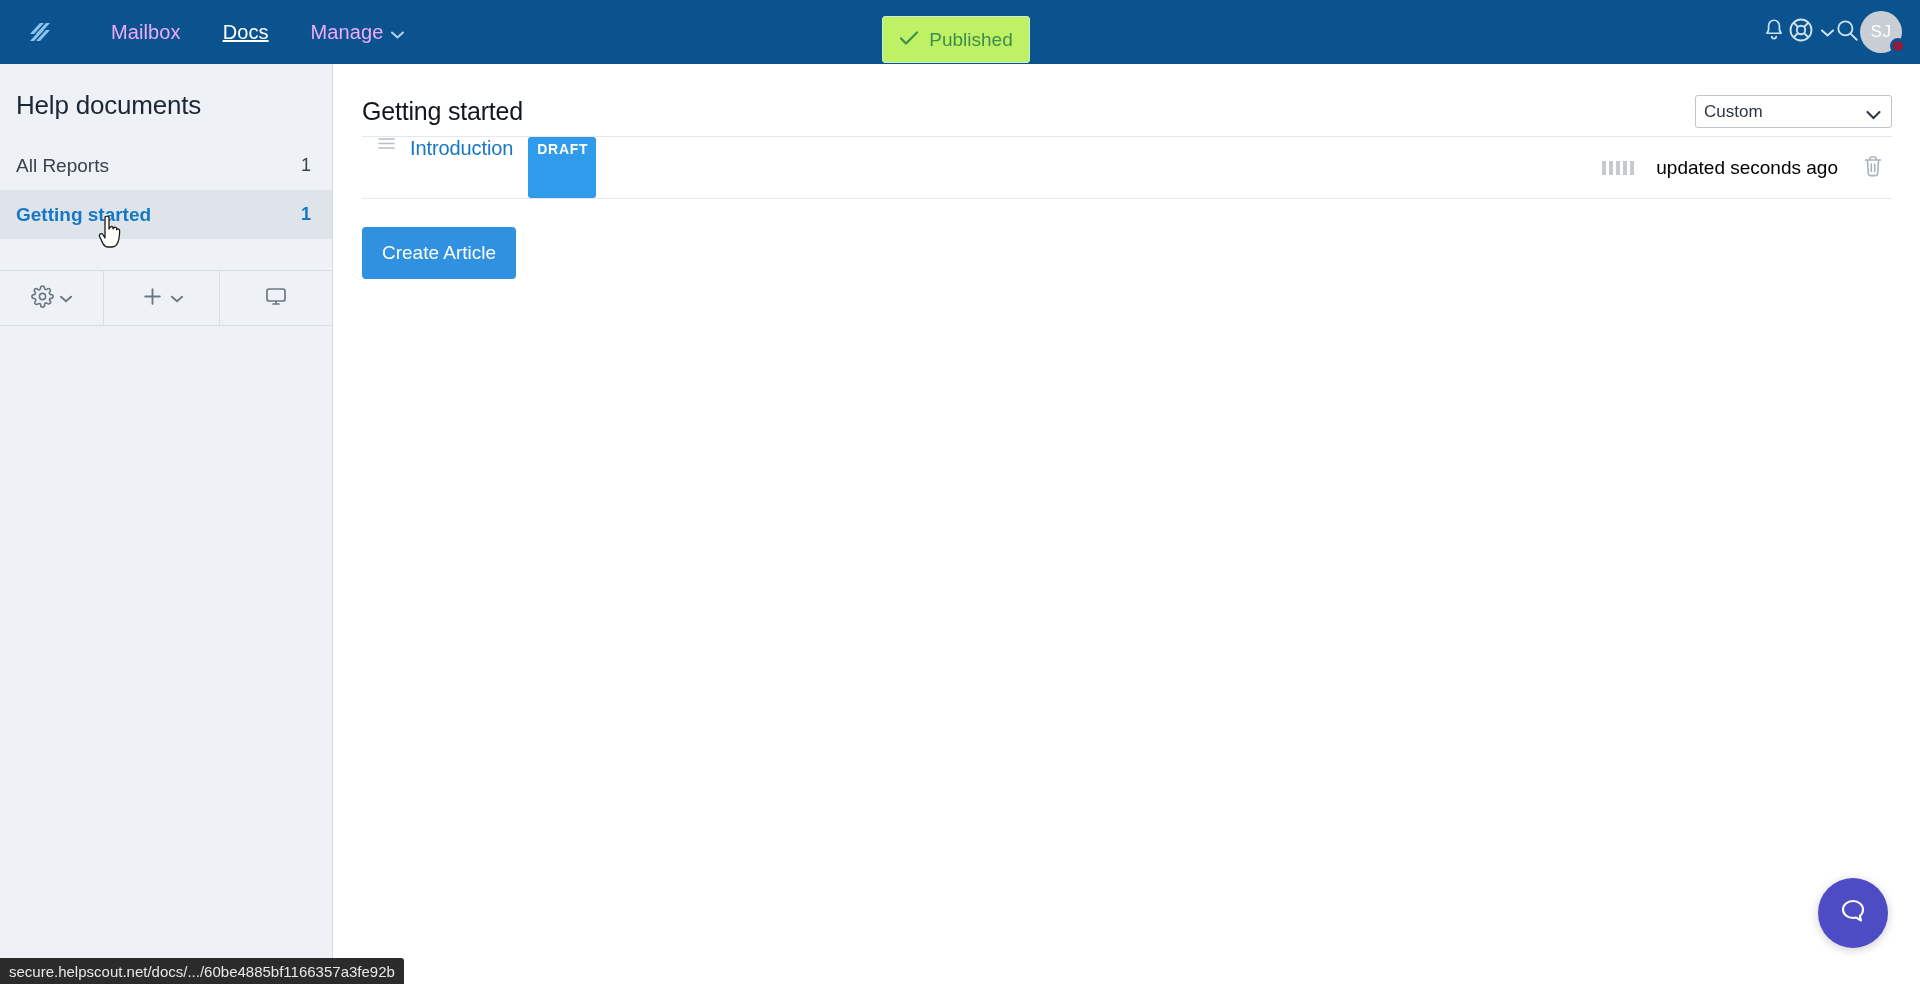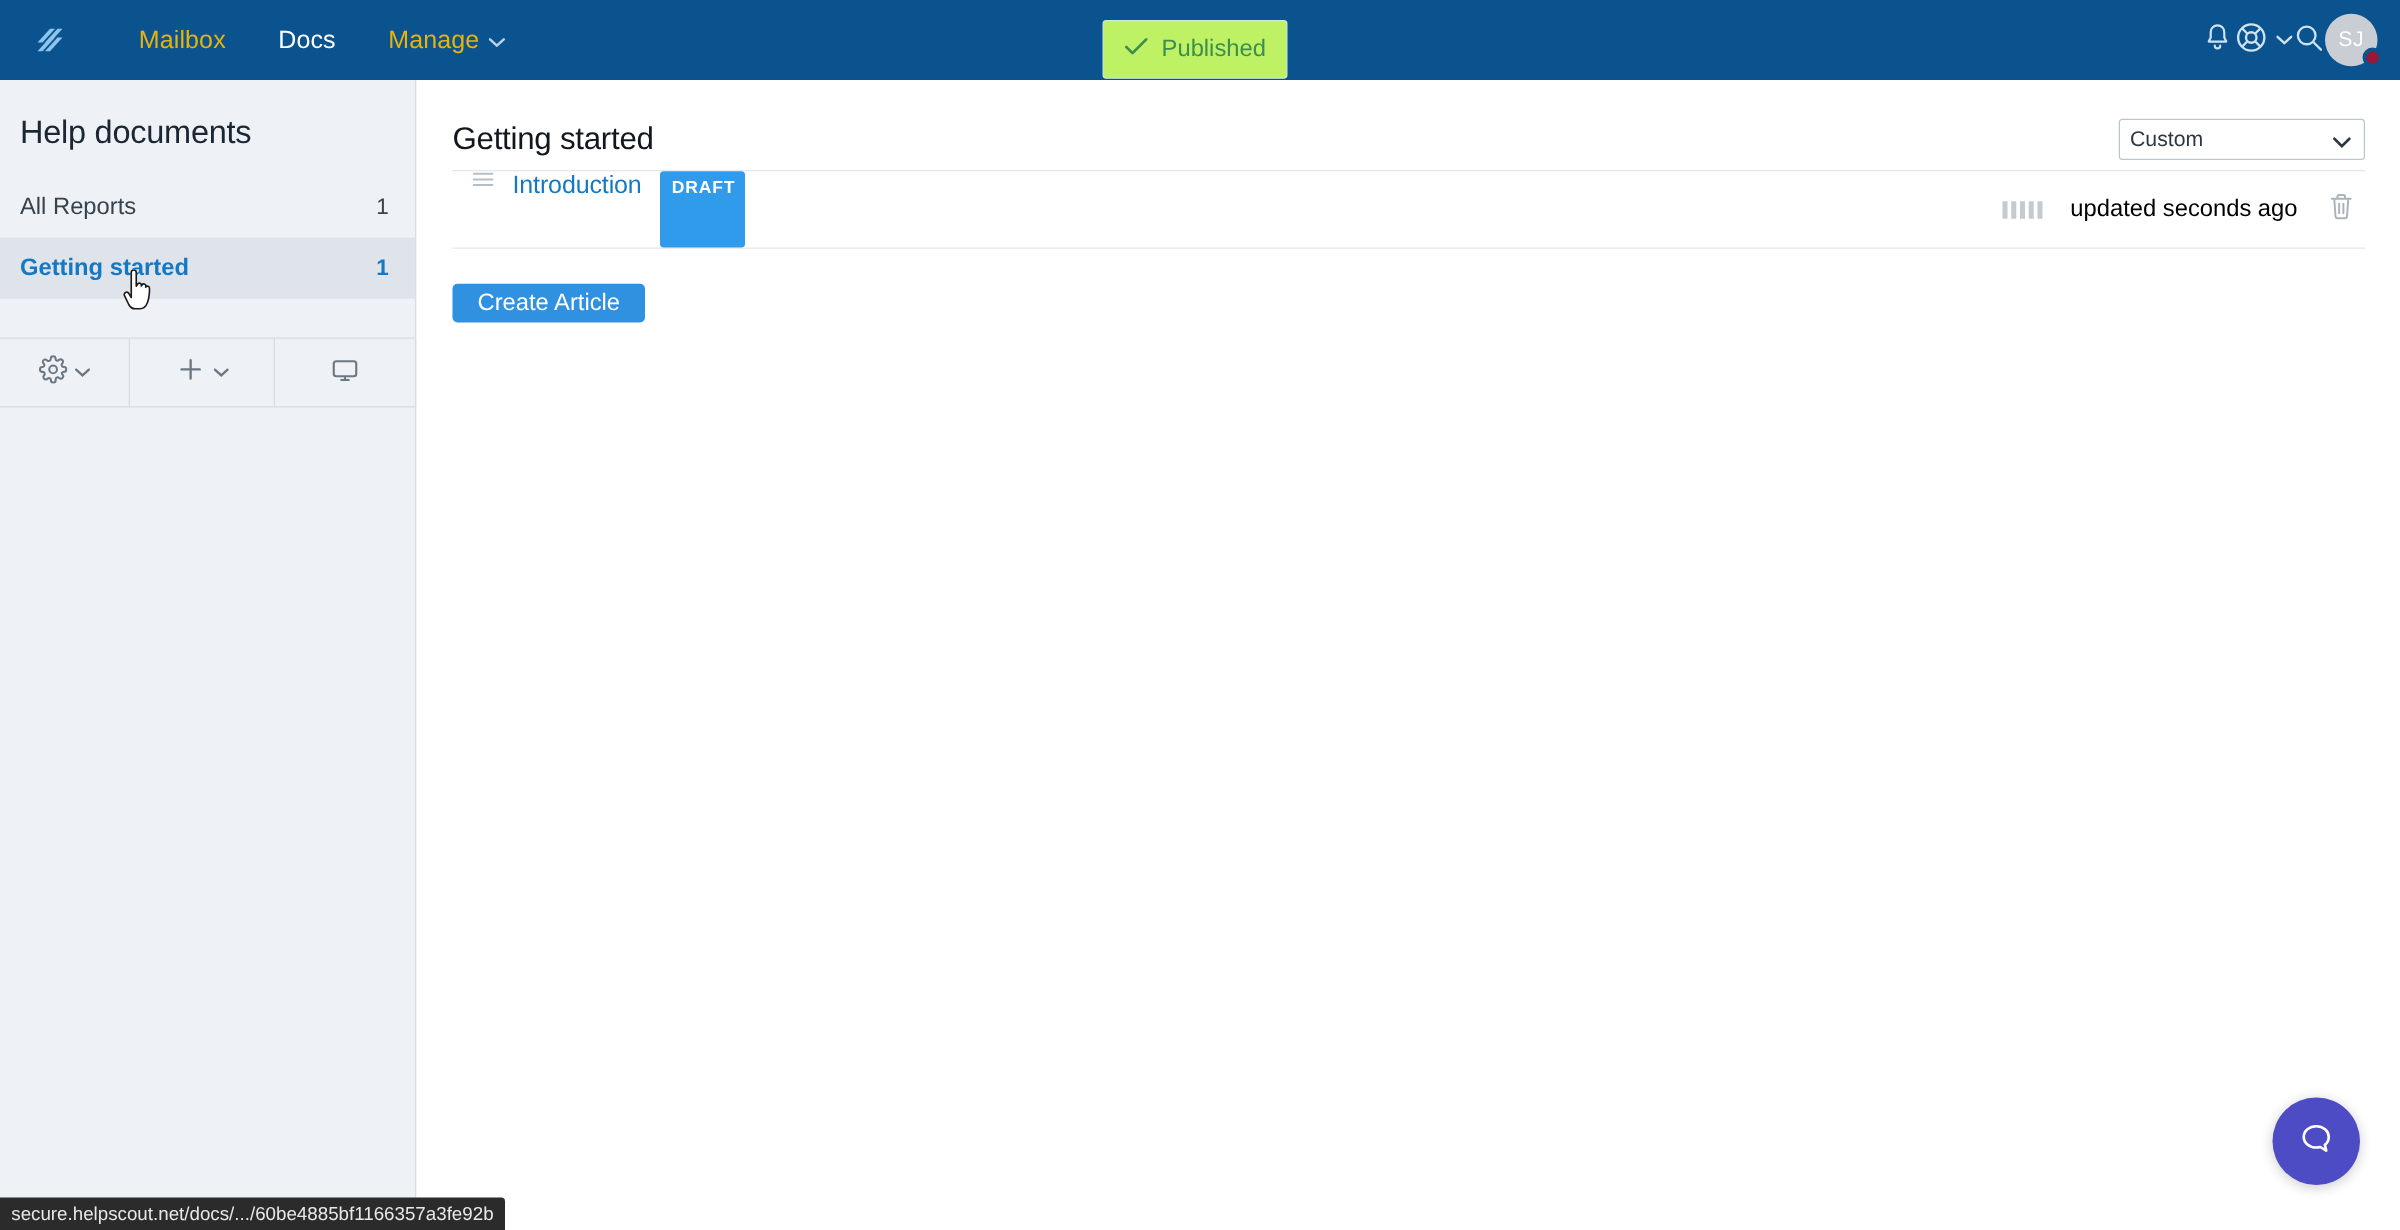--- a/index.html
+++ b/index.html
@@ -19,25 +19,25 @@
     z-index: 40;
   }
   .logo-wrap {
     width: 64px; height: 64px;
     display: flex; align-items: center; justify-content: center;
     margin-left: 8px;
   }
   .logo-wrap svg { display: block; }
   .nav-links { display: flex; align-items: center; margin-left: 18px; }
   .nav-link {
-    color: #eab308; font-size: 20px; padding: 0 21px;
+    color: #f0abfc; font-size: 20px; padding: 0 21px;
     height: 64px; display: flex; align-items: center;
     cursor: pointer; white-space: nowrap; letter-spacing: .1px;
   }
-  .nav-link.active { color: #ffffff; }
+  .nav-link.active { color: #ffffff; text-decoration: underline; }
   .nav-link .chev { margin-left: 8px; display: inline-block; }
   .nav-right {
     position: absolute; right: 18px; top: 0; height: 64px;
     display: flex; align-items: center; 
   }
   .nav-icon-btn {
     display: flex; align-items: center; gap: 6px;
     cursor: pointer; color: #cfe2f2;
   }
   .avatar {
@@ -139,21 +139,21 @@
     padding-right: 6px;
   }
   .bars-icon { display: flex; gap: 3px; align-items: flex-end; cursor: pointer; }
   .bars-icon i { display: block; width: 4px; background: #c3cad1; }
   .updated-text { font-size: 19px; color: #000000; }
   .trash-btn { cursor: pointer; color: #aab3bc; padding: 2px; }
   .create-btn {
     margin: 28px 0 16px 28px;
     background: #2f91e0; color: #ffffff; border: none; border-radius: 4px;
     font-size: 19px; font-family: "Liberation Sans", sans-serif;
-    padding: 0 20px; height: 31px; cursor: pointer;
+    padding: 0 20px; height: 52px; cursor: pointer;
   }
 
   
   .beacon {
     position: absolute; right: 32px; bottom: 36px;
     width: 70px; height: 70px; border-radius: 50%;
     background: #4e4cc4;
     display: flex; align-items: center; justify-content: center;
     cursor: pointer; box-shadow: 0 2px 10px rgba(0,0,0,.2);
     z-index: 50;

